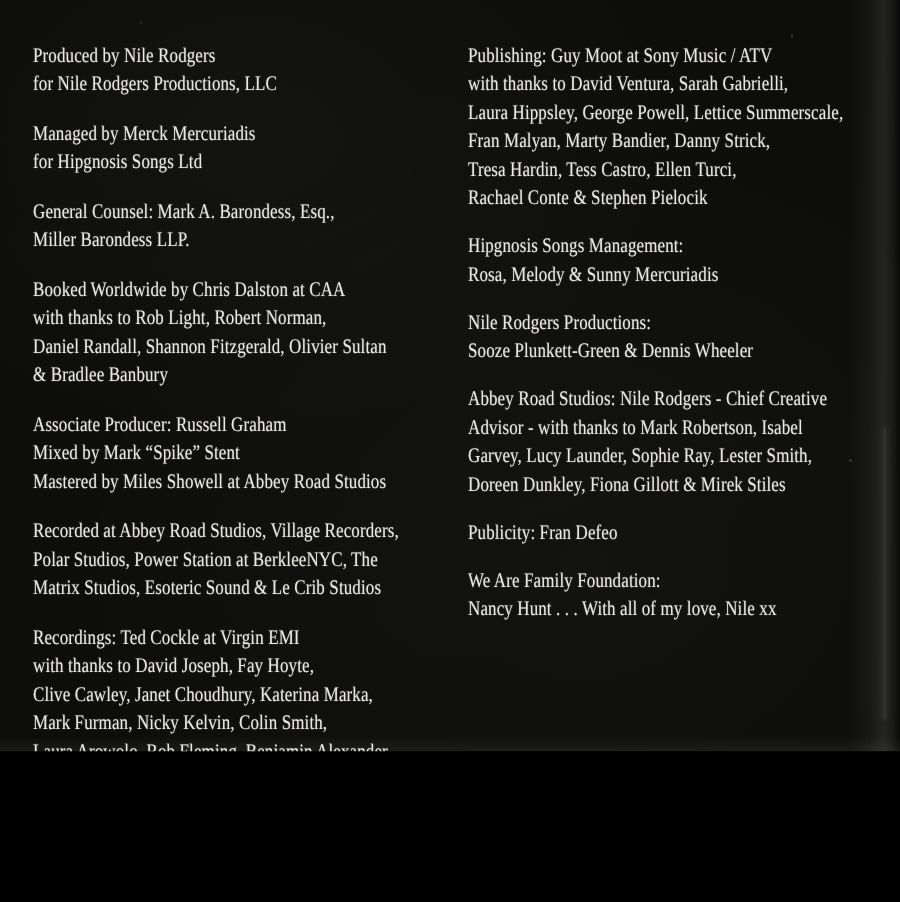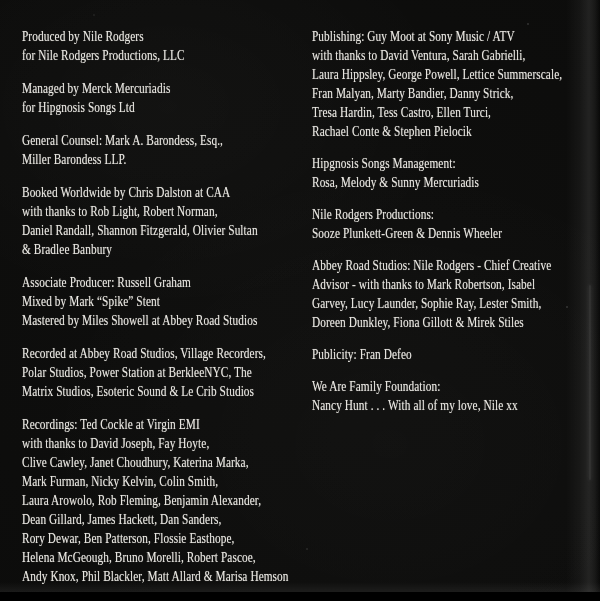--- a/index.html
+++ b/index.html
@@ -3,21 +3,21 @@
 <meta charset="utf-8">
 <style>
   html, body {
     margin: 0;
     padding: 0;
     background: #000;
   }
   .page {
     position: relative;
     width: 600px;
-    height: 592px;
+    height: 501px;
     overflow: hidden;
     background: var(--bg, #0c0c0b);
     color: var(--fg, #e9e7e2);
     font-family: "Liberation Serif", "DejaVu Serif", serif;
   }
   
   .page::before {
     content: "";
     position: absolute;
     inset: 0;

